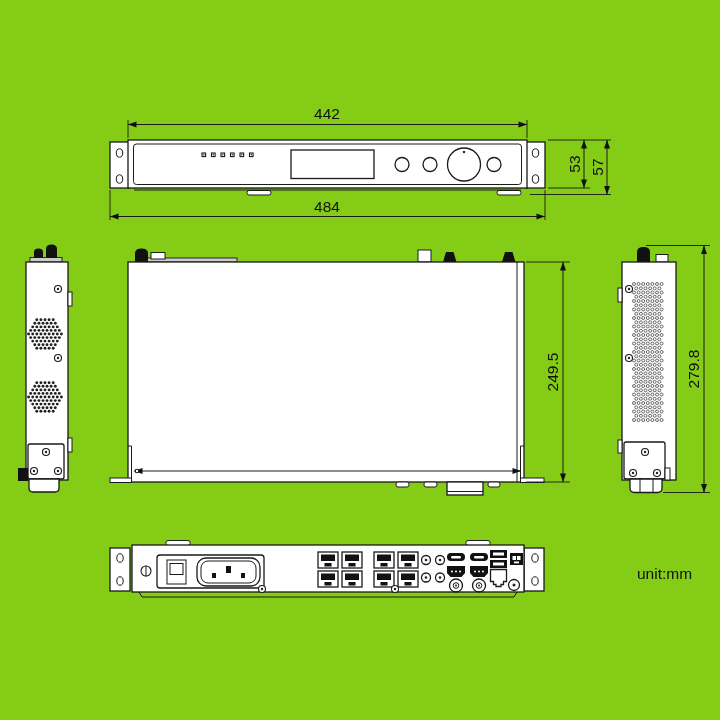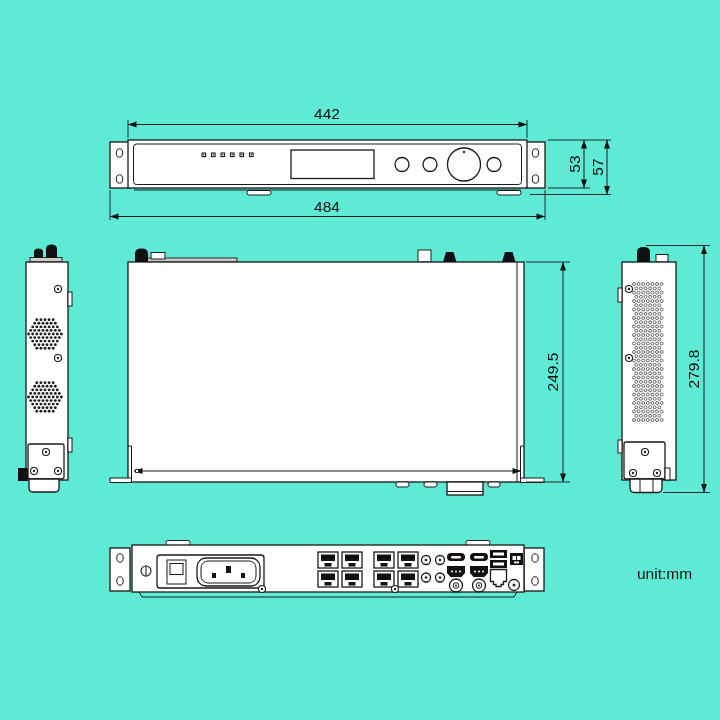--- a/index.html
+++ b/index.html
@@ -1,16 +1,16 @@
 <!DOCTYPE html>
 <html><head>
 <meta charset="utf-8">
 <style>
   html,body{margin:0;padding:0;background:#ffffff;}
-  .page{width:720px;height:720px;background:#5eead4;position:relative;font-family:"Liberation Sans",sans-serif;text-align:right;}
+  .page{width:720px;height:720px;background:#84cc16;position:relative;font-family:"Liberation Sans",sans-serif;text-align:right;}
   svg text{font-family:"Liberation Sans",sans-serif;font-size:15.5px;fill:#111;}
   .s  {fill:#ffffff;stroke:#1a1a1a;stroke-width:1.3;}
   .sn {fill:none;stroke:#1a1a1a;stroke-width:1.3;}
   .thin{stroke-width:1;}
   .b  {fill:#111111;stroke:none;}
   .w  {fill:#ffffff;stroke:none;}
   .gray{fill:#cccccc;stroke:#1a1a1a;stroke-width:0.9;}
   .dimline{fill:none;stroke:#1a1a1a;stroke-width:1;}
   .ext{fill:none;stroke:#1a1a1a;stroke-width:0.9;}
   .vd {fill:none;stroke:#444;stroke-width:0.8;}

